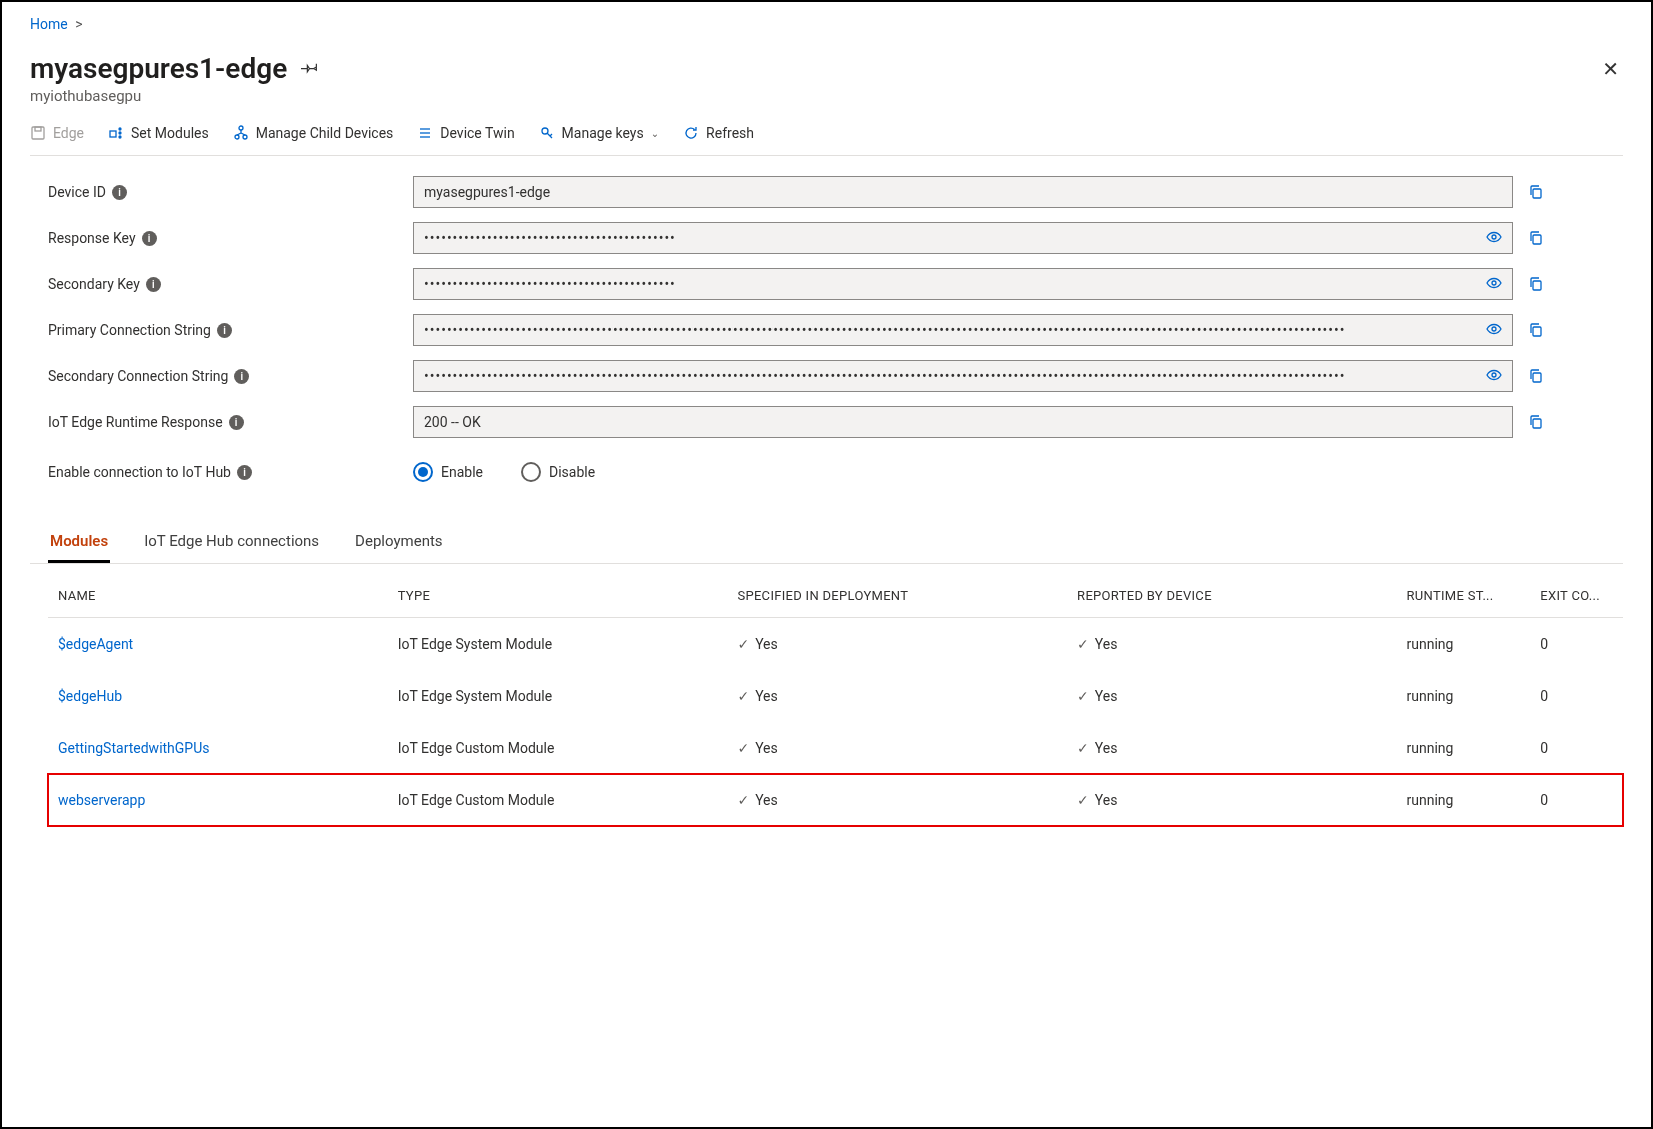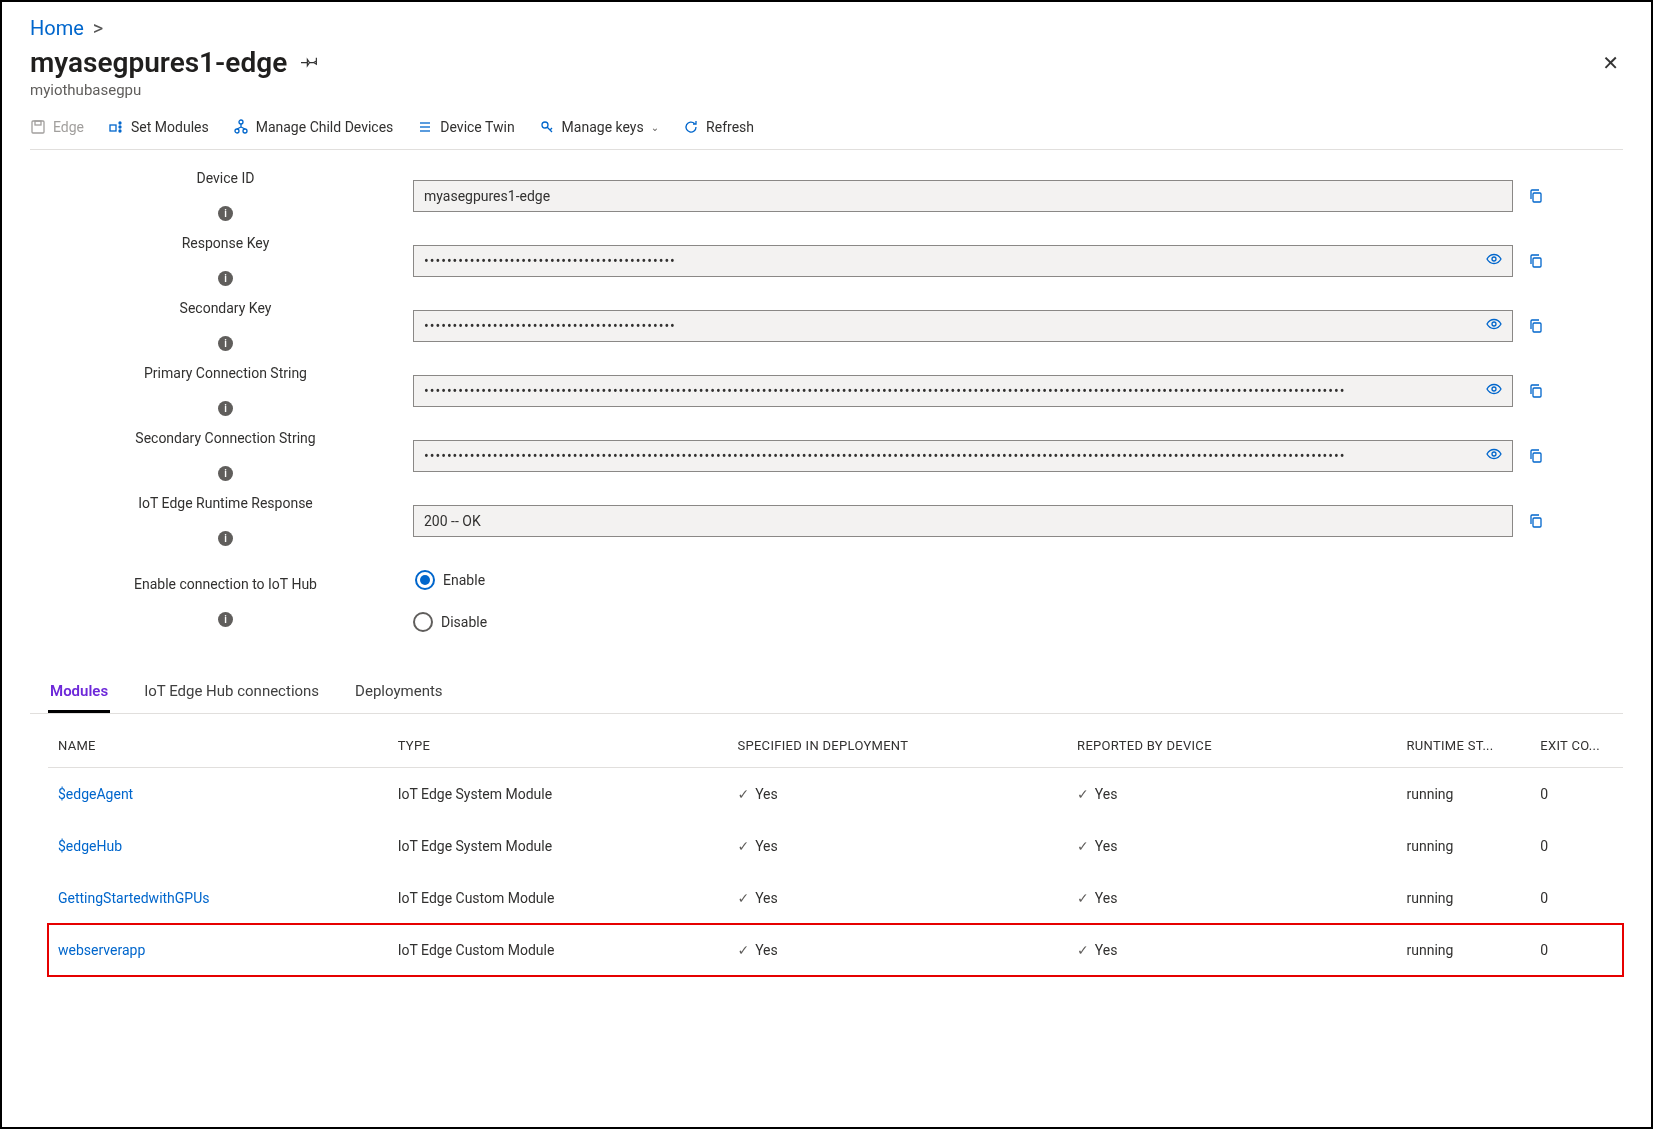--- a/index.html
+++ b/index.html
@@ -7,68 +7,68 @@
   font-family: "Segoe UI", -apple-system, BlinkMacSystemFont, Roboto, sans-serif;
   font-size: 13px;
   color: #323130;
   background: #fff;
   border: 2px solid #000;
   width: 1653px;
   height: 1129px;
   overflow: hidden;
 }
 .container { padding: 14px 28px 28px 28px; }
-.breadcrumb { font-size: 20px; margin-bottom: 6px; }
+.breadcrumb { font-size: 14px; margin-bottom: 20px; }
 .breadcrumb a { color: #0066cc; text-decoration: none; }
 .breadcrumb .sep { color: #555; margin: 0 4px; }
 .header-row { display: flex; align-items: center; justify-content: space-between; }
 .title-block { display: flex; align-items: center; gap: 14px; }
 h1 { font-size: 28px; font-weight: 600; color: #201f1e; }
 .pin-icon svg { width: 18px; height: 18px; stroke: #333; fill: none; }
 .close-icon { font-size: 20px; color: #333; cursor: pointer; padding: 4px; }
 .subtitle { font-size: 15px; color: #605e5c; margin-top: 2px; margin-bottom: 20px; }
 .toolbar {
   display: flex; align-items: center; gap: 24px;
   padding-bottom: 14px; border-bottom: 1px solid #e1dfdd; margin-bottom: 20px;
 }
 .toolbar-item { display: flex; align-items: center; gap: 7px; font-size: 14px; cursor: pointer; color: #323130; }
 .toolbar-item.disabled { color: #a19f9d; cursor: default; }
 .toolbar-item svg { width: 16px; height: 16px; }
 .toolbar-item .chev { font-size: 10px; color: #605e5c; }
 .form { display: flex; flex-direction: column; gap: 14px; margin-bottom: 40px; padding-left: 18px; }
 .form-row { display: flex; align-items: center; gap: 10px; }
-.form-label { width: 355px; display: flex; align-items: center; gap: 20px; font-size: 14px; color: #323130; flex-direction: column; }
+.form-label { width: 355px; display: flex; align-items: center; gap: 6px; font-size: 14px; color: #323130; }
 .info-icon {
   display: inline-flex; align-items: center; justify-content: center;
   width: 15px; height: 15px; border-radius: 50%; background: #605e5c;
   color: #fff; font-size: 10px; font-weight: 600;
 }
 .form-input {
   flex: 1; max-width: 1100px; height: 32px; padding: 0 10px;
   border: 1px solid #8a8886; background: #f3f2f1; font-size: 14px;
   color: #323130; display: flex; align-items: center; justify-content: space-between;
   overflow: hidden; white-space: nowrap;
 }
 .form-input .dots { letter-spacing: 1px; overflow: hidden; }
 .eye-icon svg { width: 16px; height: 16px; stroke:#0066cc; fill:none; }
 .copy-icon { width: 26px; display:flex; justify-content:center; cursor:pointer; }
 .copy-icon svg { width: 16px; height: 16px; stroke:#0066cc; fill:none; }
-.radio-group { display:flex; gap:22px; align-items:center;flex-direction:column; }
+.radio-group { display:flex; gap:38px; align-items:center; }
 .radio { display:flex; align-items:center; gap:8px; font-size:14px; }
 .radio-circle {
   width:20px; height:20px; border:2px solid #605e5c; border-radius:50%;
   display:flex; align-items:center; justify-content:center;
 }
 .radio-circle.checked { border-color:#0066cc; }
 .radio-circle.checked::after {
   content:""; width:10px; height:10px; border-radius:50%; background:#0066cc;
 }
 .tabs { display:flex; gap:32px; border-bottom:1px solid #e1dfdd; padding-left:18px; }
 .tab { font-size:15px; padding:10px 2px; color:#404040; cursor:pointer; border-bottom:3px solid transparent; }
-.tab.active { color:#6d28d9; font-weight:600; border-bottom-color:#000; }
+.tab.active { color:#c2410c; font-weight:600; border-bottom-color:#000; }
 table { width: calc(100% - 18px); border-collapse: collapse; margin-left:18px; margin-top:6px; }
 th {
   text-align:left; font-size:13px; font-weight:400; letter-spacing:0.3px;
   color:#323130; padding:18px 10px 14px 10px; border-bottom:1px solid #e1dfdd;
   text-transform: uppercase; white-space:nowrap; overflow:hidden; text-overflow:ellipsis;
 }
 td { padding:18px 10px; font-size:14px; color:#323130;margin-top:46px; }
 td a { color:#0066cc; text-decoration:none; }
 .check { color:#605e5c; margin-right:6px; }
 tr.highlight { outline:2.5px solid #e60000; outline-offset:-1px; }

